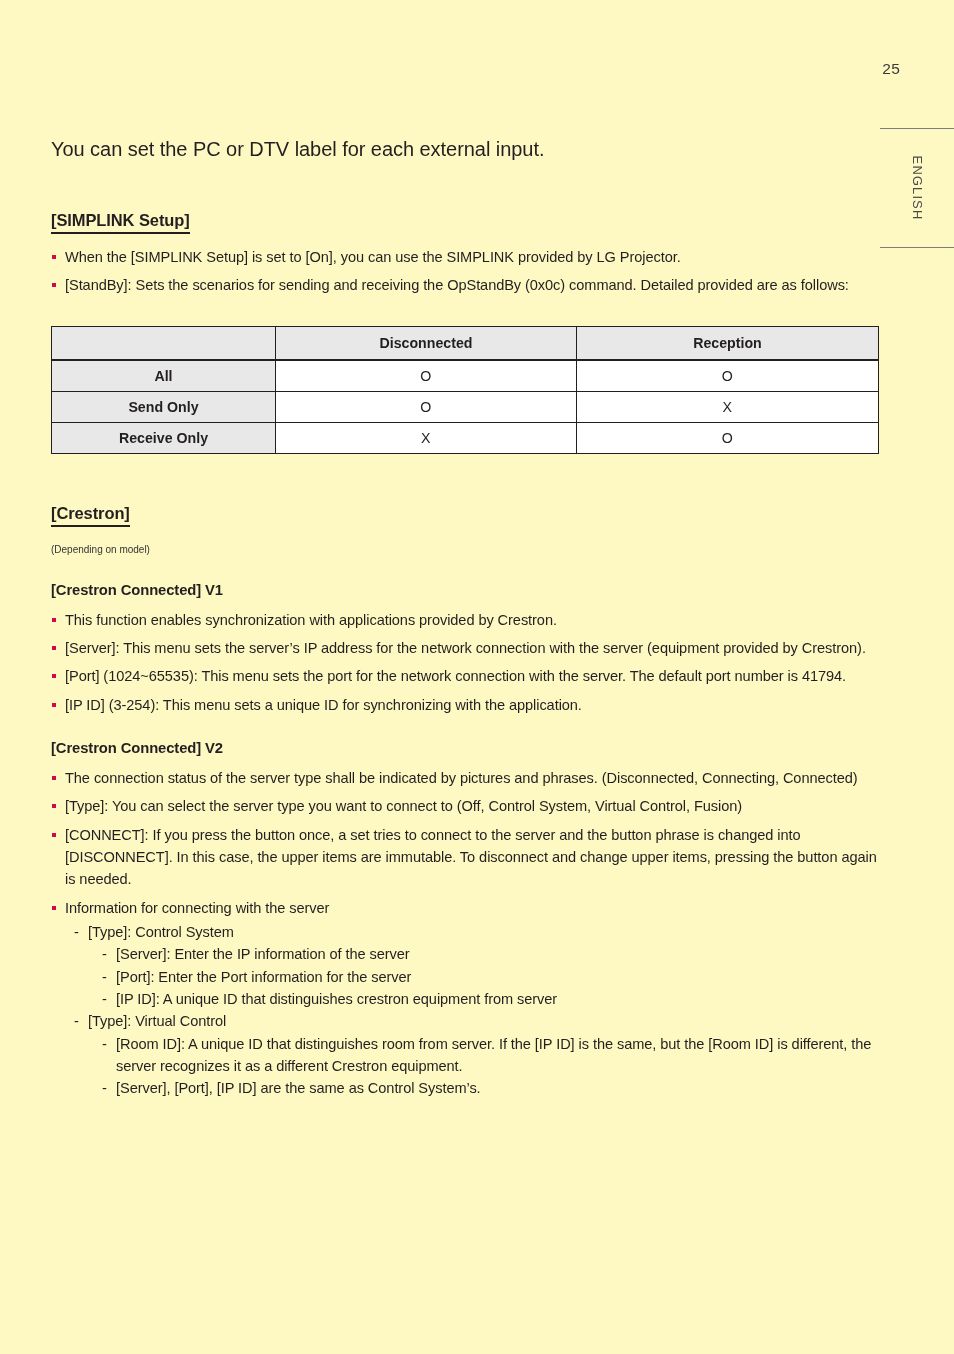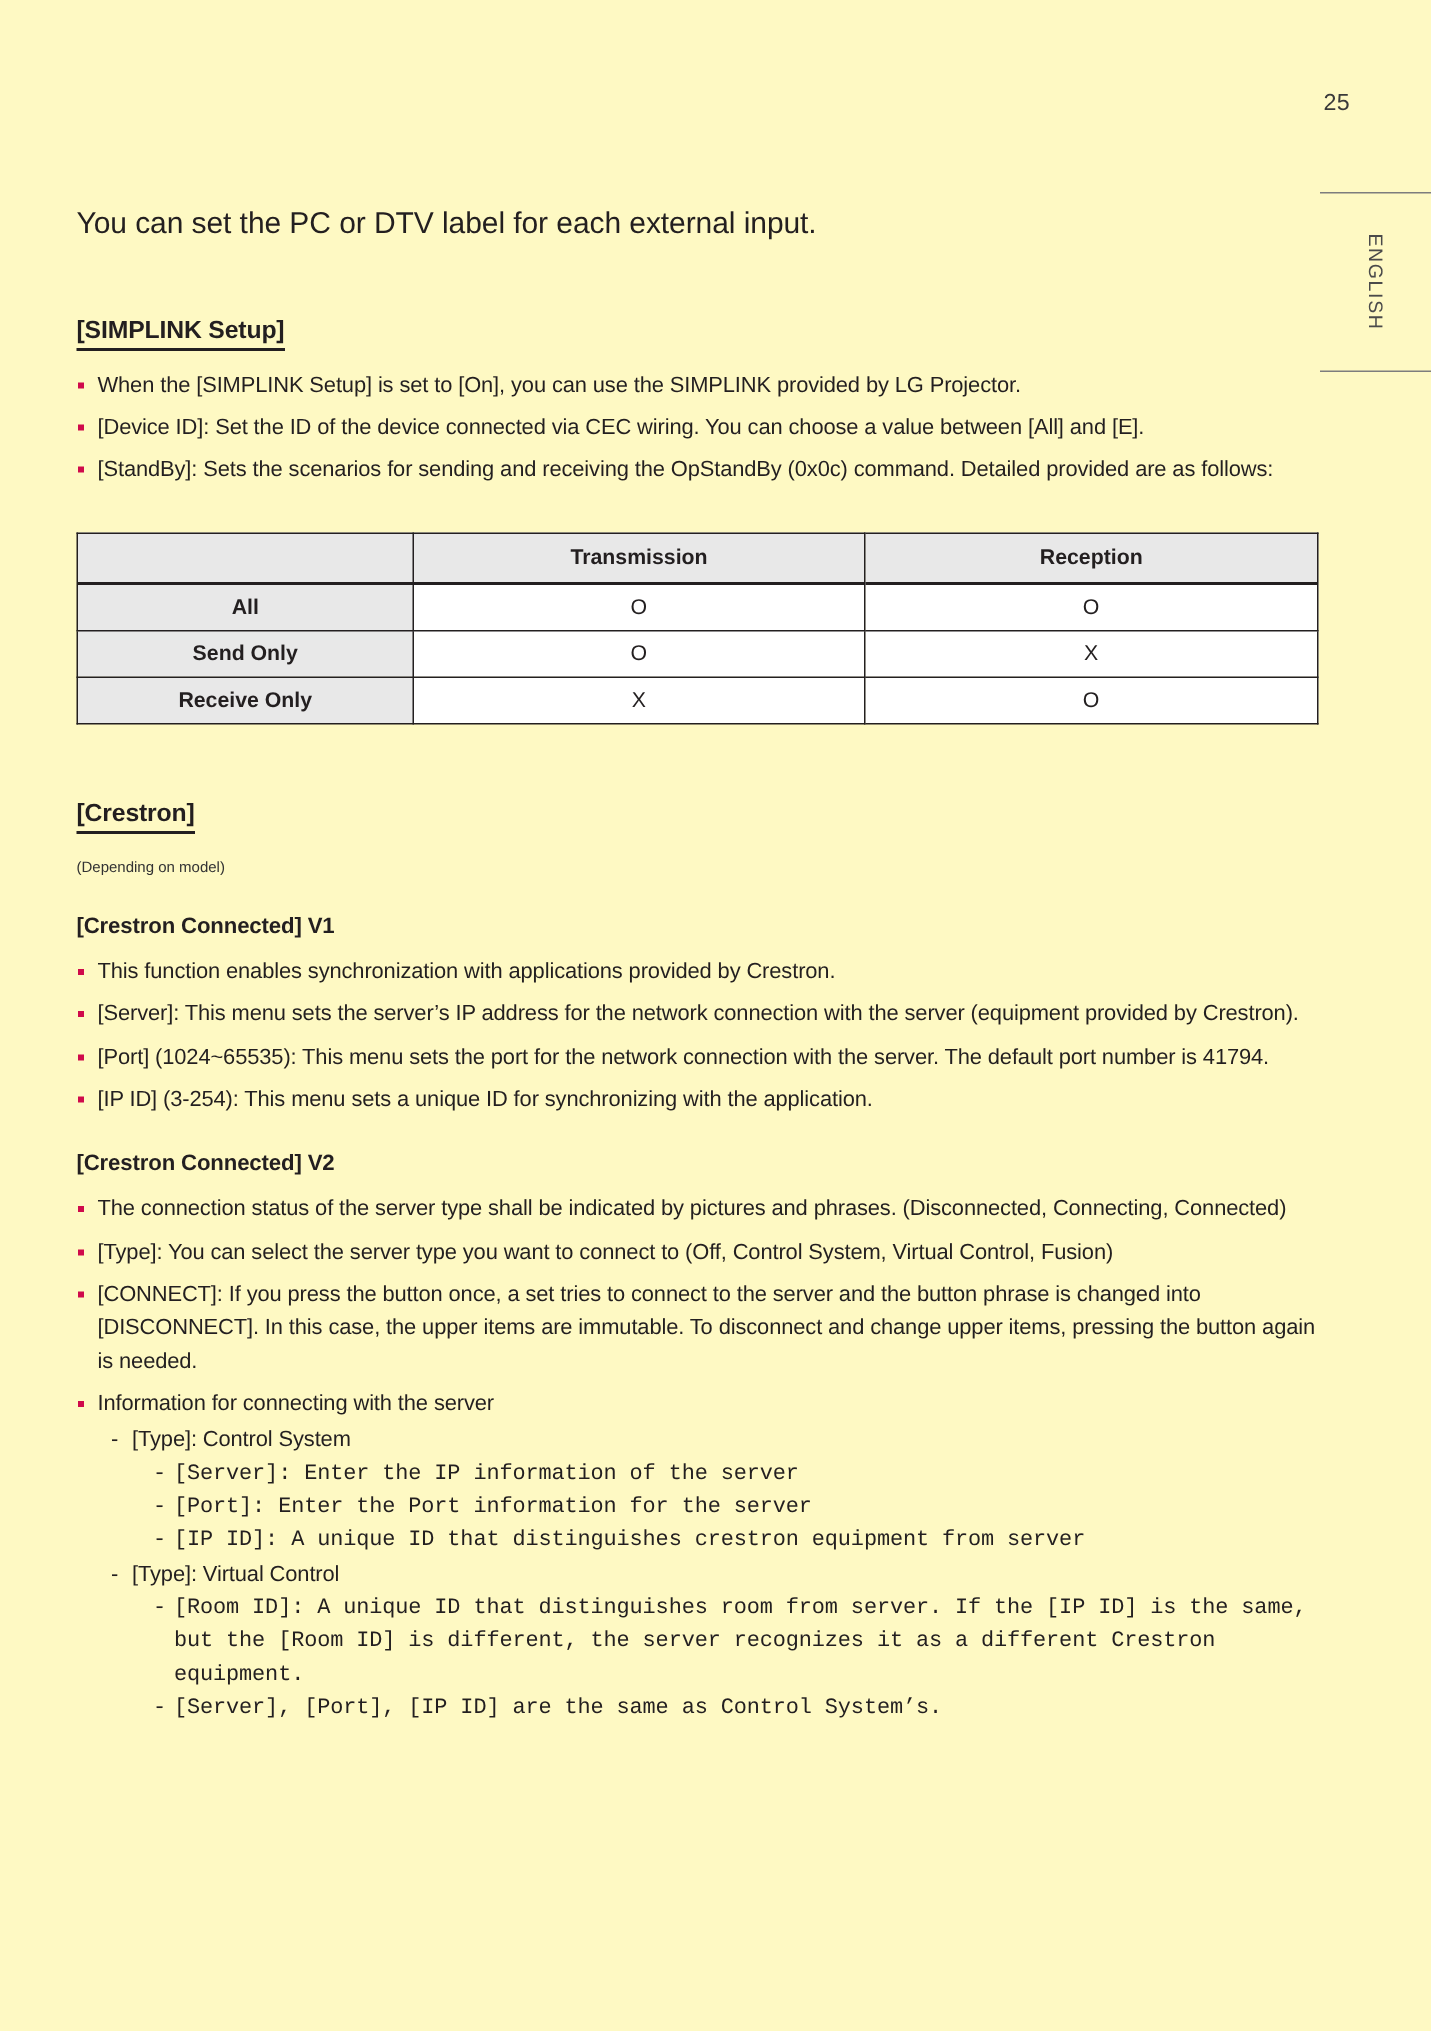--- a/index.html
+++ b/index.html
@@ -139,21 +139,20 @@
   }
   ul.dash-level-1 > li > .dash-line::before {
     content: "-";
     position: absolute;
     left: 0;
   }
   ul.dash-level-2 {
     list-style: none;
     margin: 0;
     padding: 0;
-    font-family: Liberation Mono, monospace;
   }
   ul.dash-level-2 > li {
     position: relative;
     padding-left: 14px;
     margin-left: 14px;
     font-size: 14.6px;
     line-height: 1.53;
     letter-spacing: -0.08px;
   }
   ul.dash-level-2 > li::before {
@@ -216,34 +215,33 @@
 
   <div class="content">
 
     <p class="body-text">You can set the PC or DTV label for each external input.</p>
 
     <div class="heading-wrap spaced">
       <h2 class="section-heading">[SIMPLINK Setup]</h2>
     </div>
     <ul class="bullets">
       <li>When the [SIMPLINK Setup] is set to [On], you can use the SIMPLINK provided by LG Projector.</li>
-      <li>[Device ID]: Set the ID of the device connected via CEC wiring. You can choose a value between [All] and [E].</li>
       <li>[StandBy]: Sets the scenarios for sending and receiving the OpStandBy (0x0c) command. Detailed provided are as follows:</li>
     </ul>
 
     <table class="standby-table">
       <colgroup>
         <col class="c1">
           <col class="c2">
           <col class="c3">
       </colgroup>
       <thead>
         <tr>
           <th class="corner"></th>
-          <th>Transmission</th>
+          <th>Disconnected</th>
           <th>Reception</th>
         </tr>
       </thead>
       <tbody>
         <tr>
           <th class="rowhead">All</th>
           <td>O</td>
           <td>O</td>
         </tr>
         <tr>

